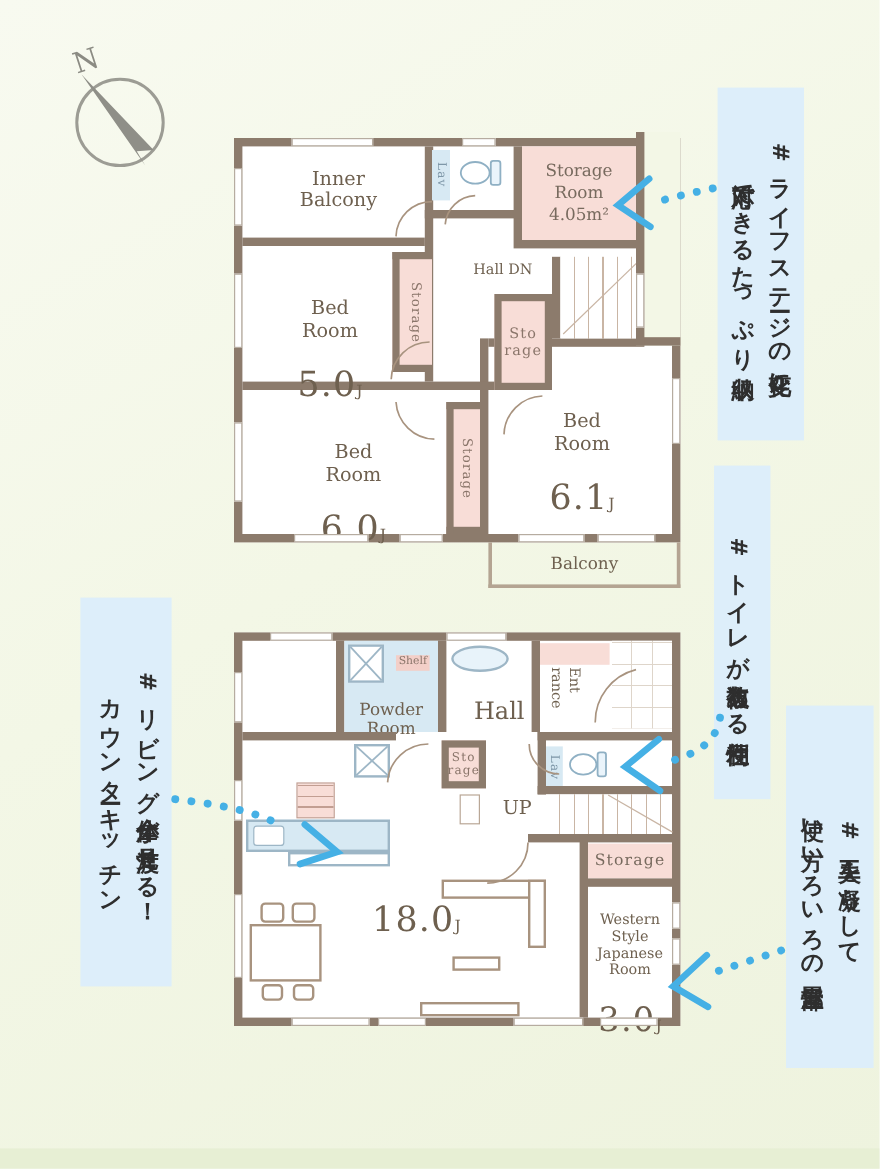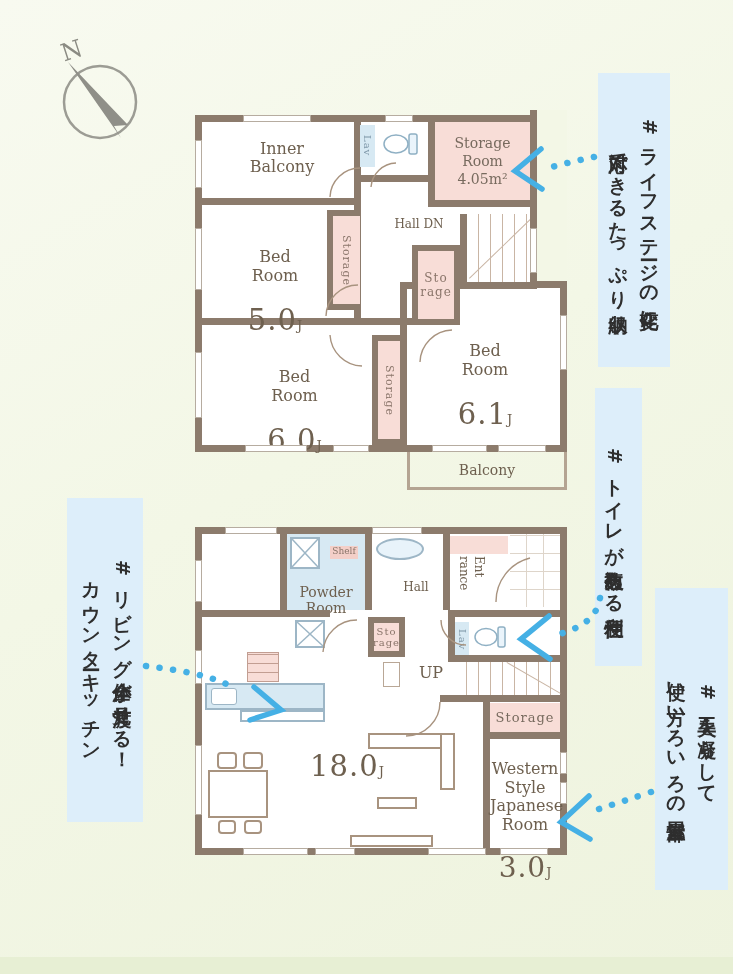--- a/index.html
+++ b/index.html
@@ -122,21 +122,21 @@
       <svg style="left:3px;top:3px" width="30" height="32">
           <line x1="2" y1="2" x2="28" y2="30" stroke="#9db6c6" stroke-width="1.5"></line>
           <line x1="28" y1="2" x2="2" y2="30" stroke="#9db6c6" stroke-width="1.5"></line>
         </svg>
       <div class="abs pink" style="left:43px;top:12px;width:28px;height:13px;font-size:9px;text-align:center;color:#8a756a;background:#f3cfc8">Shelf</div>
       <div class="room-label" style="left:0;top:50px;width:78px;font-size:14px">Powder
 Room</div>
     </div>
     <i class="w" style="left:163px;top:0;width:7px;height:76px"></i>
     <i class="fixture" style="left:174px;top:4px;width:48px;height:22px;border-radius:50%"></i>
-    <div class="room-label" style="left:188px;top:47px;width:52px;font-size:12px">Hall</div>
+    <div class="room-label" style="left:188px;top:47px;width:52px;font-size:20px">Hall</div>
     <i class="w" style="left:241px;top:0;width:7px;height:76px"></i>
     <i class="abs pink" style="left:248px;top:2px;width:58px;height:18px"></i>
     <div class="vtext" style="position:absolute;left:250px;top:22px;width:34px;height:52px;font-size:12px;color:#6e604f;white-space:pre-line;line-height:15px">Ent
 rance</div>
     <div class="porch" style="left:308px;top:0;width:50px;height:73px"></div>
     <i class="w" style="left:0;top:76px;width:128px;height:7px"></i>
     <i class="w" style="left:246px;top:76px;width:112px;height:7px"></i>
     <div class="closet" style="left:166px;top:83px;width:37px;height:40px;white-space:pre-line;font-size:10px">Sto
 rage</div>
     <i class="abs" style="left:181px;top:128px;width:17px;height:25px;background:#fff;border:1.5px solid #b9a796;box-sizing:border-box"></i>
@@ -177,21 +177,21 @@
     <i class="outline" style="left:16px;top:286px;width:18px;height:14px;border-radius:4px"></i>
     <i class="outline" style="left:42px;top:286px;width:18px;height:14px;border-radius:4px"></i>
     <i class="outline" style="left:148px;top:301px;width:83px;height:12px"></i>
 
     <i class="w" style="left:281px;top:163px;width:7px;height:151px"></i>
     <div class="abs pink" style="left:288px;top:169px;width:70px;height:29px;display:flex;align-items:center;justify-content:center">
       <span style="font-size:13px;color:#776a5e;letter-spacing:1px">Storage</span>
     </div>
     <i class="w" style="left:288px;top:198px;width:70px;height:7px"></i>
     <div class="room-label" style="left:288px;top:208px;width:70px">
-      <span class="rname" style="font-size:16px">Western
+      <span class="rname" style="font-size:12px">Western
 Style
 Japanese
 Room</span>
       <span class="num" style="font-size:28px">3.0</span><span class="unit">J</span>
     </div>
   </div>
 
   <i class="win" style="left:225px;top:527px;width:52px;height:7px"></i>
   <i class="win" style="left:372px;top:527px;width:50px;height:7px"></i>
   <i class="win" style="left:195px;top:560px;width:7px;height:42px"></i>

